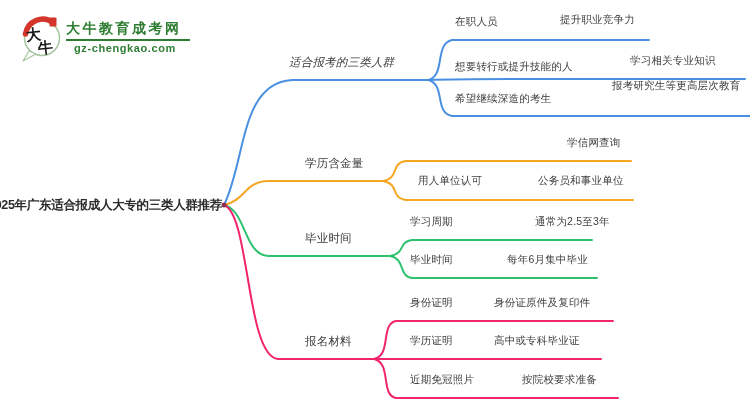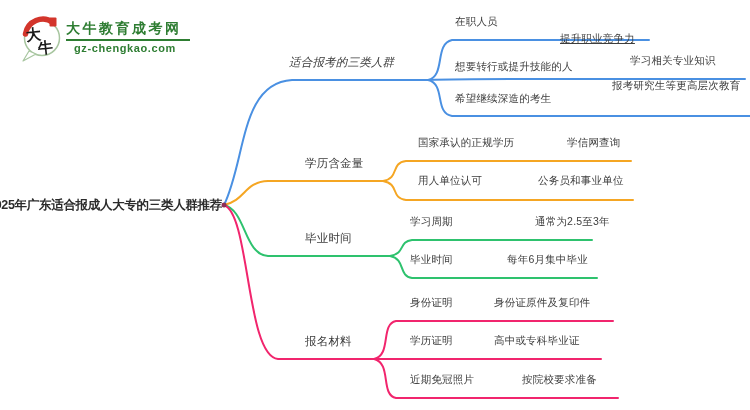--- a/index.html
+++ b/index.html
@@ -67,28 +67,27 @@
     </svg>
     <div class="logo-name" style="color:#2e7d32;">大牛教育成考网</div>
     <div class="logo-sep" style="background:#2e7d32;"></div>
     <div class="logo-url" style="color:#2e7d32;">gz-chengkao.com</div>
   </div>
 
   <div class="node root-title" style="right:528px; top:197px;">2025年广东适合报成人大专的三类人群推荐</div>
 
   <div class="node branch-label" style="left:289px; top:55px;font-style:italic;">适合报考的三类人群</div>
   <div class="node child-text" style="left:455px; top:15px;">在职人员</div>
-  <div class="node child-text" style="left:560px; top:32px;text-decoration:underline;">提升职业竞争力</div>
+  <div class="node child-text" style="left:560px; top:13px;">提升职业竞争力</div>
   <div class="node child-text" style="left:455px; top:60px;">想要转行或提升技能的人</div>
   <div class="node child-text" style="left:630px; top:54px;">学习相关专业知识</div>
   <div class="node child-text" style="left:455px; top:92px;">希望继续深造的考生</div>
   <div class="node child-text" style="left:612px; top:79px;">报考研究生等更高层次教育</div>
 
   <div class="node branch-label" style="left:305px; top:156px;">学历含金量</div>
-  <div class="node child-text" style="left:418px; top:136px;">国家承认的正规学历</div>
   <div class="node child-text" style="left:567px; top:136px;">学信网查询</div>
   <div class="node child-text" style="left:418px; top:174px;">用人单位认可</div>
   <div class="node child-text" style="left:538px; top:174px;">公务员和事业单位</div>
 
   <div class="node branch-label" style="left:305px; top:231px;">毕业时间</div>
   <div class="node child-text" style="left:410px; top:215px;">学习周期</div>
   <div class="node child-text" style="left:507px; top:215px;margin-left:28px;">通常为2.5至3年</div>
   <div class="node child-text" style="left:410px; top:253px;">毕业时间</div>
   <div class="node child-text" style="left:507px; top:253px;">每年6月集中毕业</div>
 

